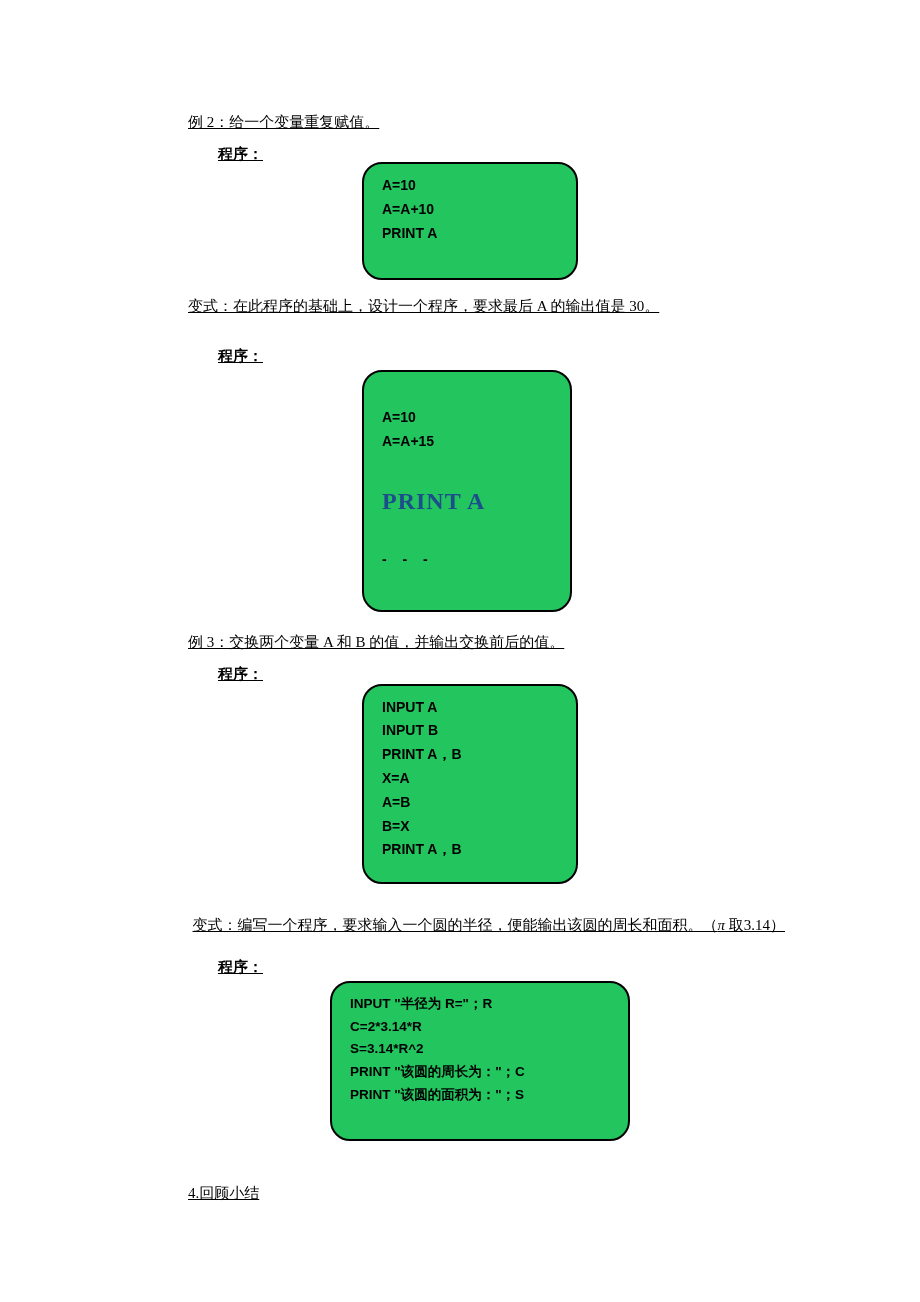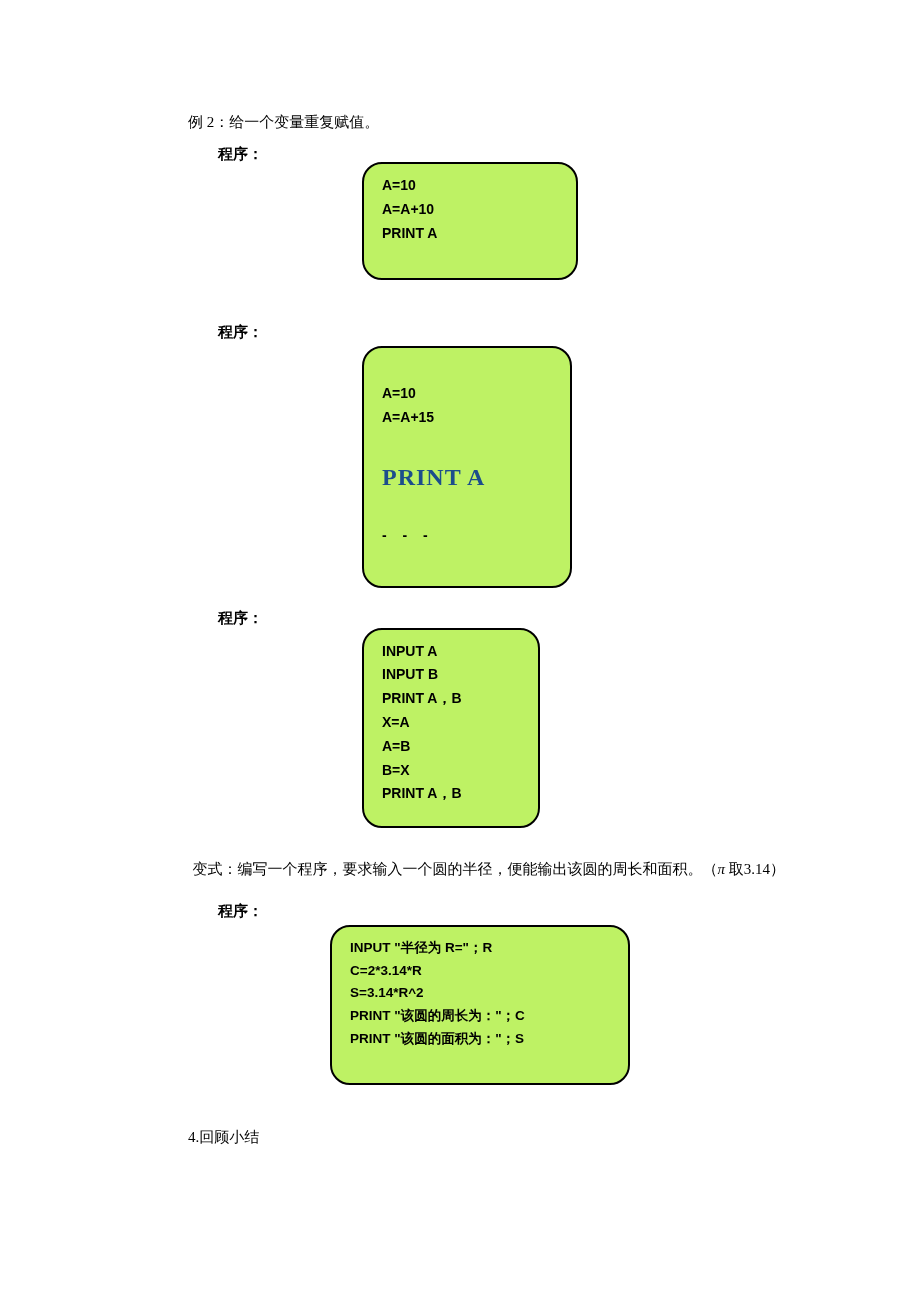--- a/index.html
+++ b/index.html
@@ -13,26 +13,27 @@
   }
   .page {
     padding: 110px 135px 60px 158px;
     box-sizing: border-box;
     width: 920px;
   }
   .para {
     line-height: 1.6;
     margin: 0;
     text-align: justify;
+    text-decoration: underline;
   }
   .indent-1 { text-indent: 2em; }
   .indent-2 { margin-left: 4em; margin-top: 8px; }
   .bold { font-weight: bold; }
   .code-box {
-    background: #bef264;
+    background: #22c55e;
     border: 2px solid #000;
     border-radius: 20px;
     padding: 10px 18px 14px 18px;
     font-family: "Microsoft YaHei", Arial, sans-serif;
     font-weight: bold;
     font-size: 14px;
     line-height: 1.7;
     white-space: pre-line;
     box-sizing: border-box;
   }
@@ -49,46 +50,48 @@
     display: block;
     margin-top: 28px;
     letter-spacing: 1px;
   }
   .dashes {
     letter-spacing: 6px;
     font-size: 14px;
     margin-top: 2px;
     display: block;
   }
-  .box3 { width: 178px; min-height: 200px; margin-top: -2px; margin-bottom: 14px;}
+  .box3 { width: 216px; min-height: 200px; margin-top: -2px; margin-bottom: 14px;}
   .box4 { width: 300px; min-height: 160px; margin-top: 2px; margin-left: 172px; margin-bottom: 40px; font-size: 13.5px;}
   .formula { font-family: "Times New Roman", serif; font-style: italic; }
   .pi { font-family: "Times New Roman", serif; font-style: italic; }
   sup { font-size: 0.7em; vertical-align: super; font-style: normal;}
 </style>
 </head>
 <body>
 
 <div class="page">
 
   <p class="para indent-1">例 2：给一个变量重复赋值。</p>
   <p class="para indent-2 bold">程序：</p>
   <div class="code-box box-align box1">A=10
 A=A+10
 PRINT  A</div>
 
+  <p class="para indent-1">变式：在此程序的基础上，设计一个程序，要求最后 A 的输出值是 30。</p>
   <div style="height:18px;"></div>
   <p class="para indent-2 bold">程序：</p>
   <div class="code-box box-align box2">
     <span style="white-space:pre-line;">A=10
 A=A+15</span>
     <span class="print-a">PRINT A</span>
     <span class="dashes">- - -</span>
   </div>
 
+  <p class="para indent-1">例 3：交换两个变量 A 和 B 的值，并输出交换前后的值。</p>
   <p class="para indent-2 bold">程序：</p>
   <div class="code-box box-align box3">INPUT  A
 INPUT  B
 PRINT  A，B
 X=A
 A=B
 B=X
 PRINT  A，B</div>
 
   <p class="para" style="text-indent:2.3em;margin-top:29px;">

